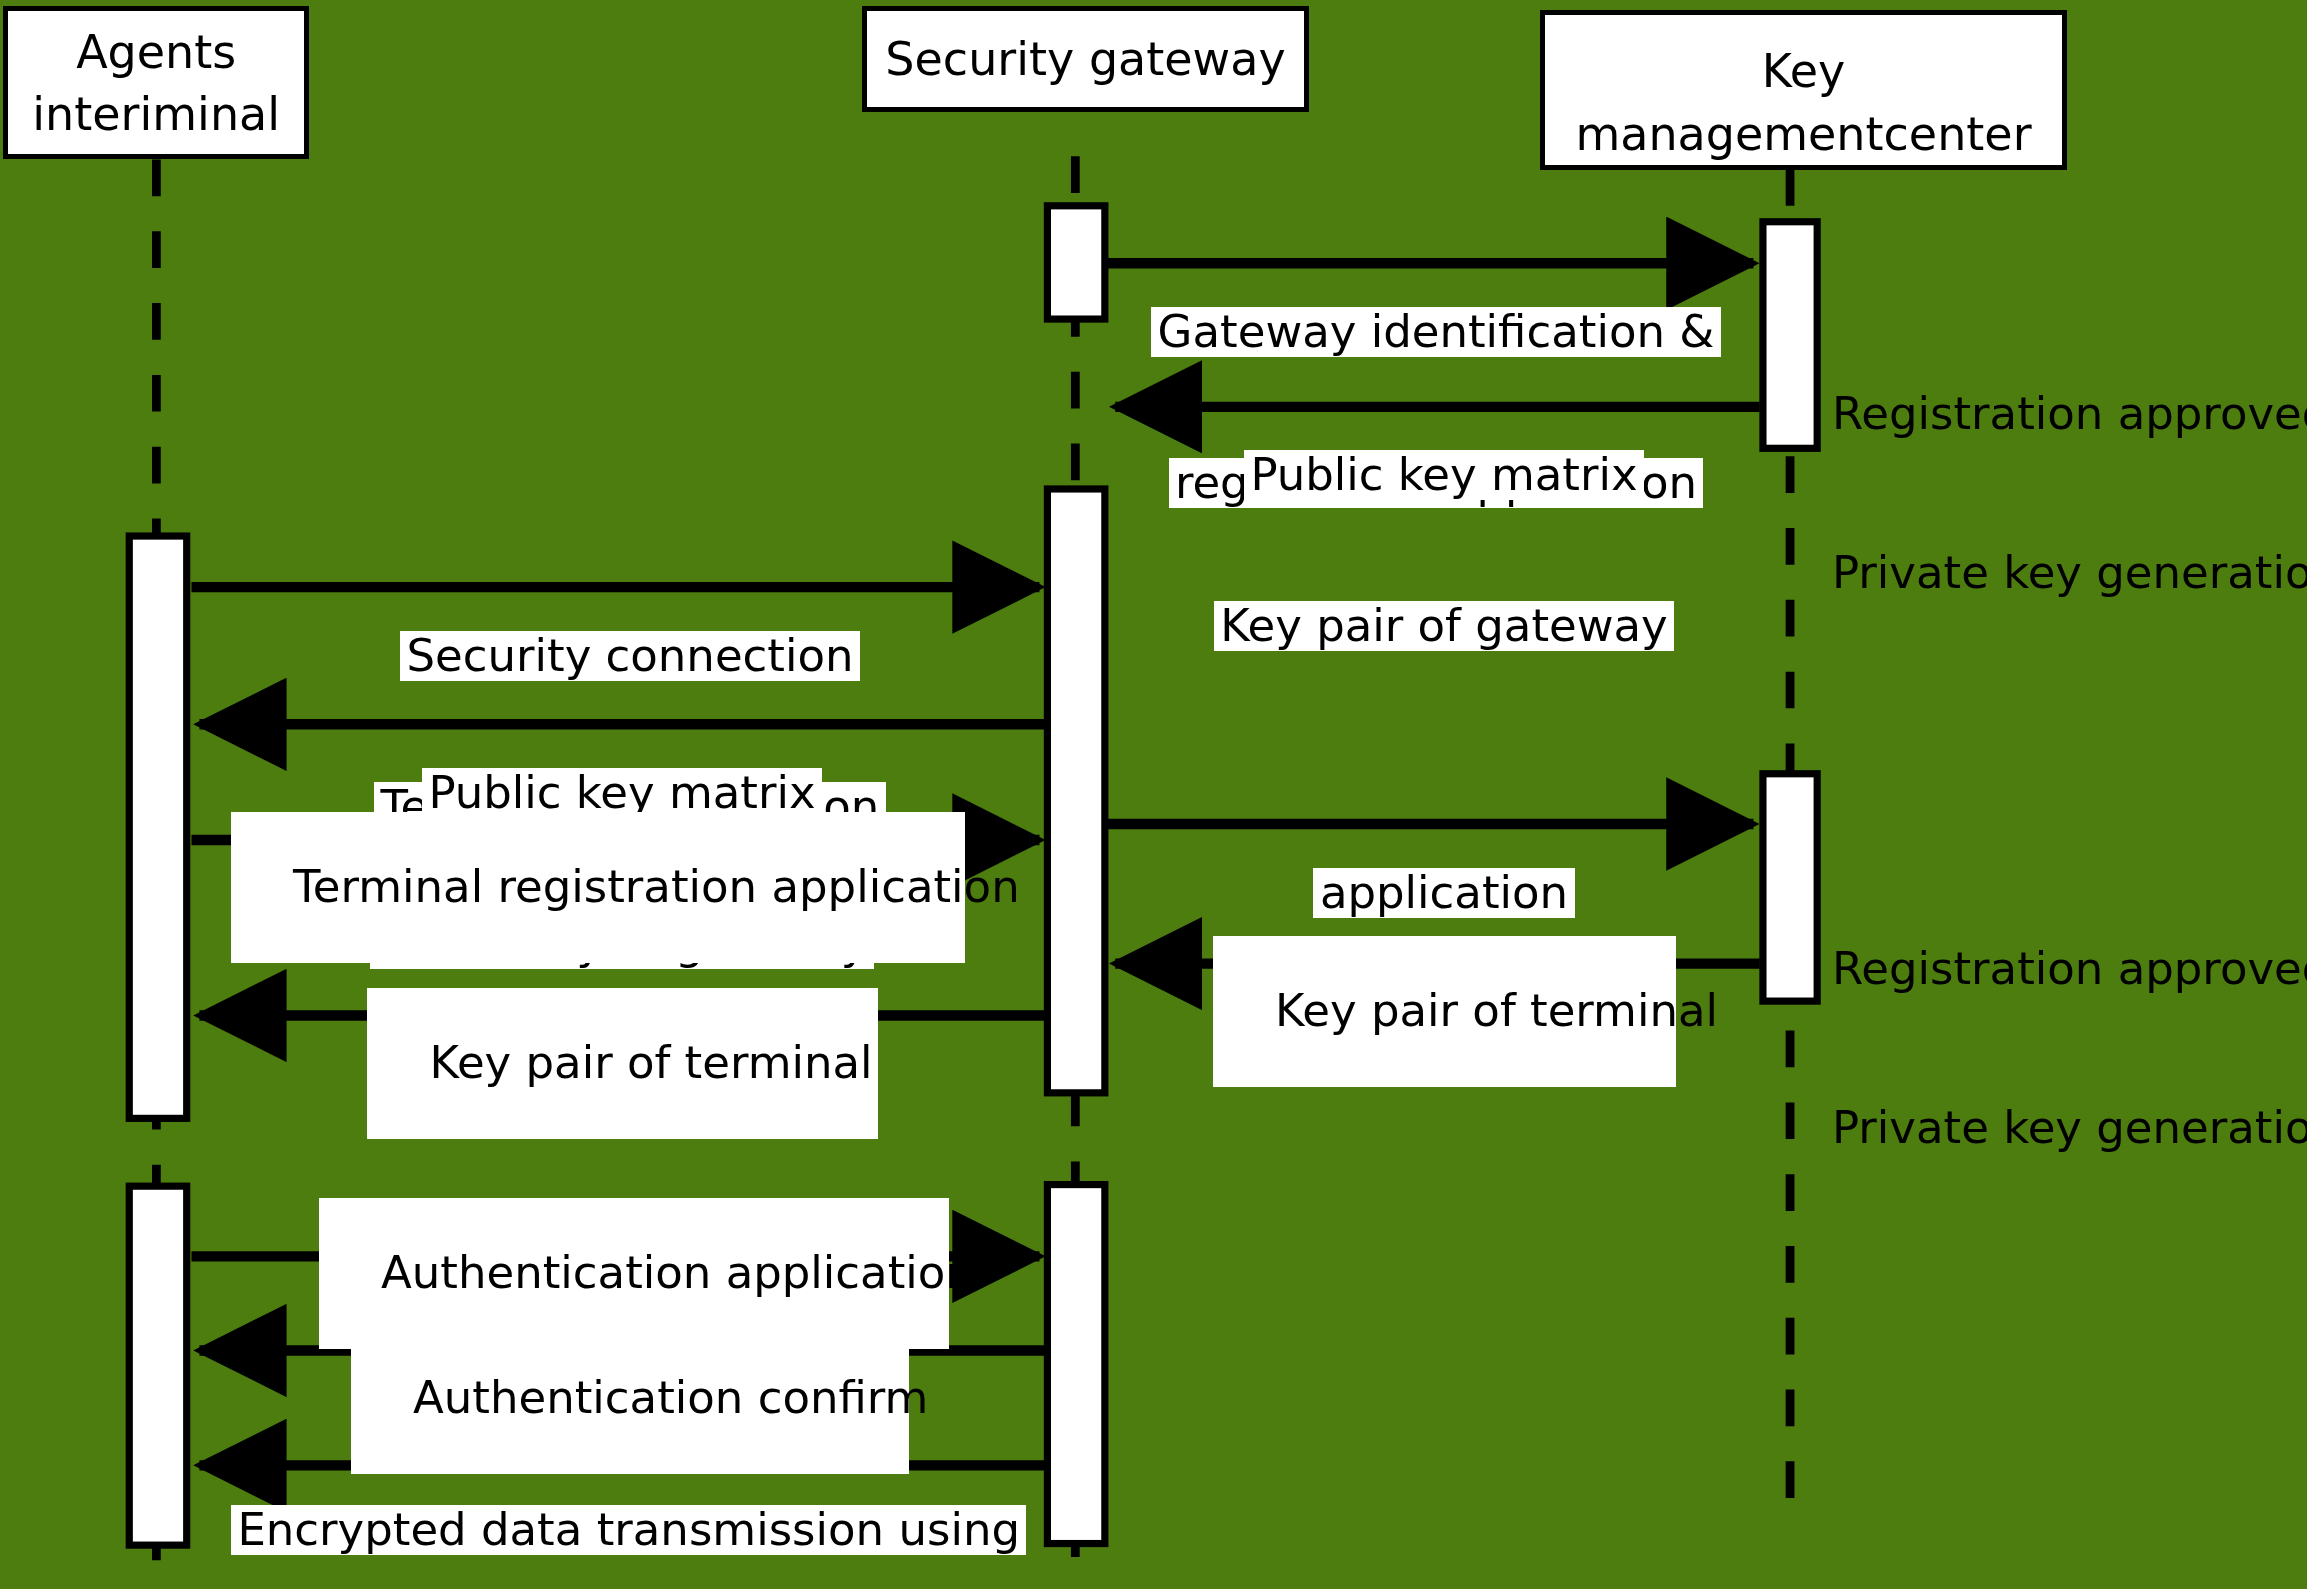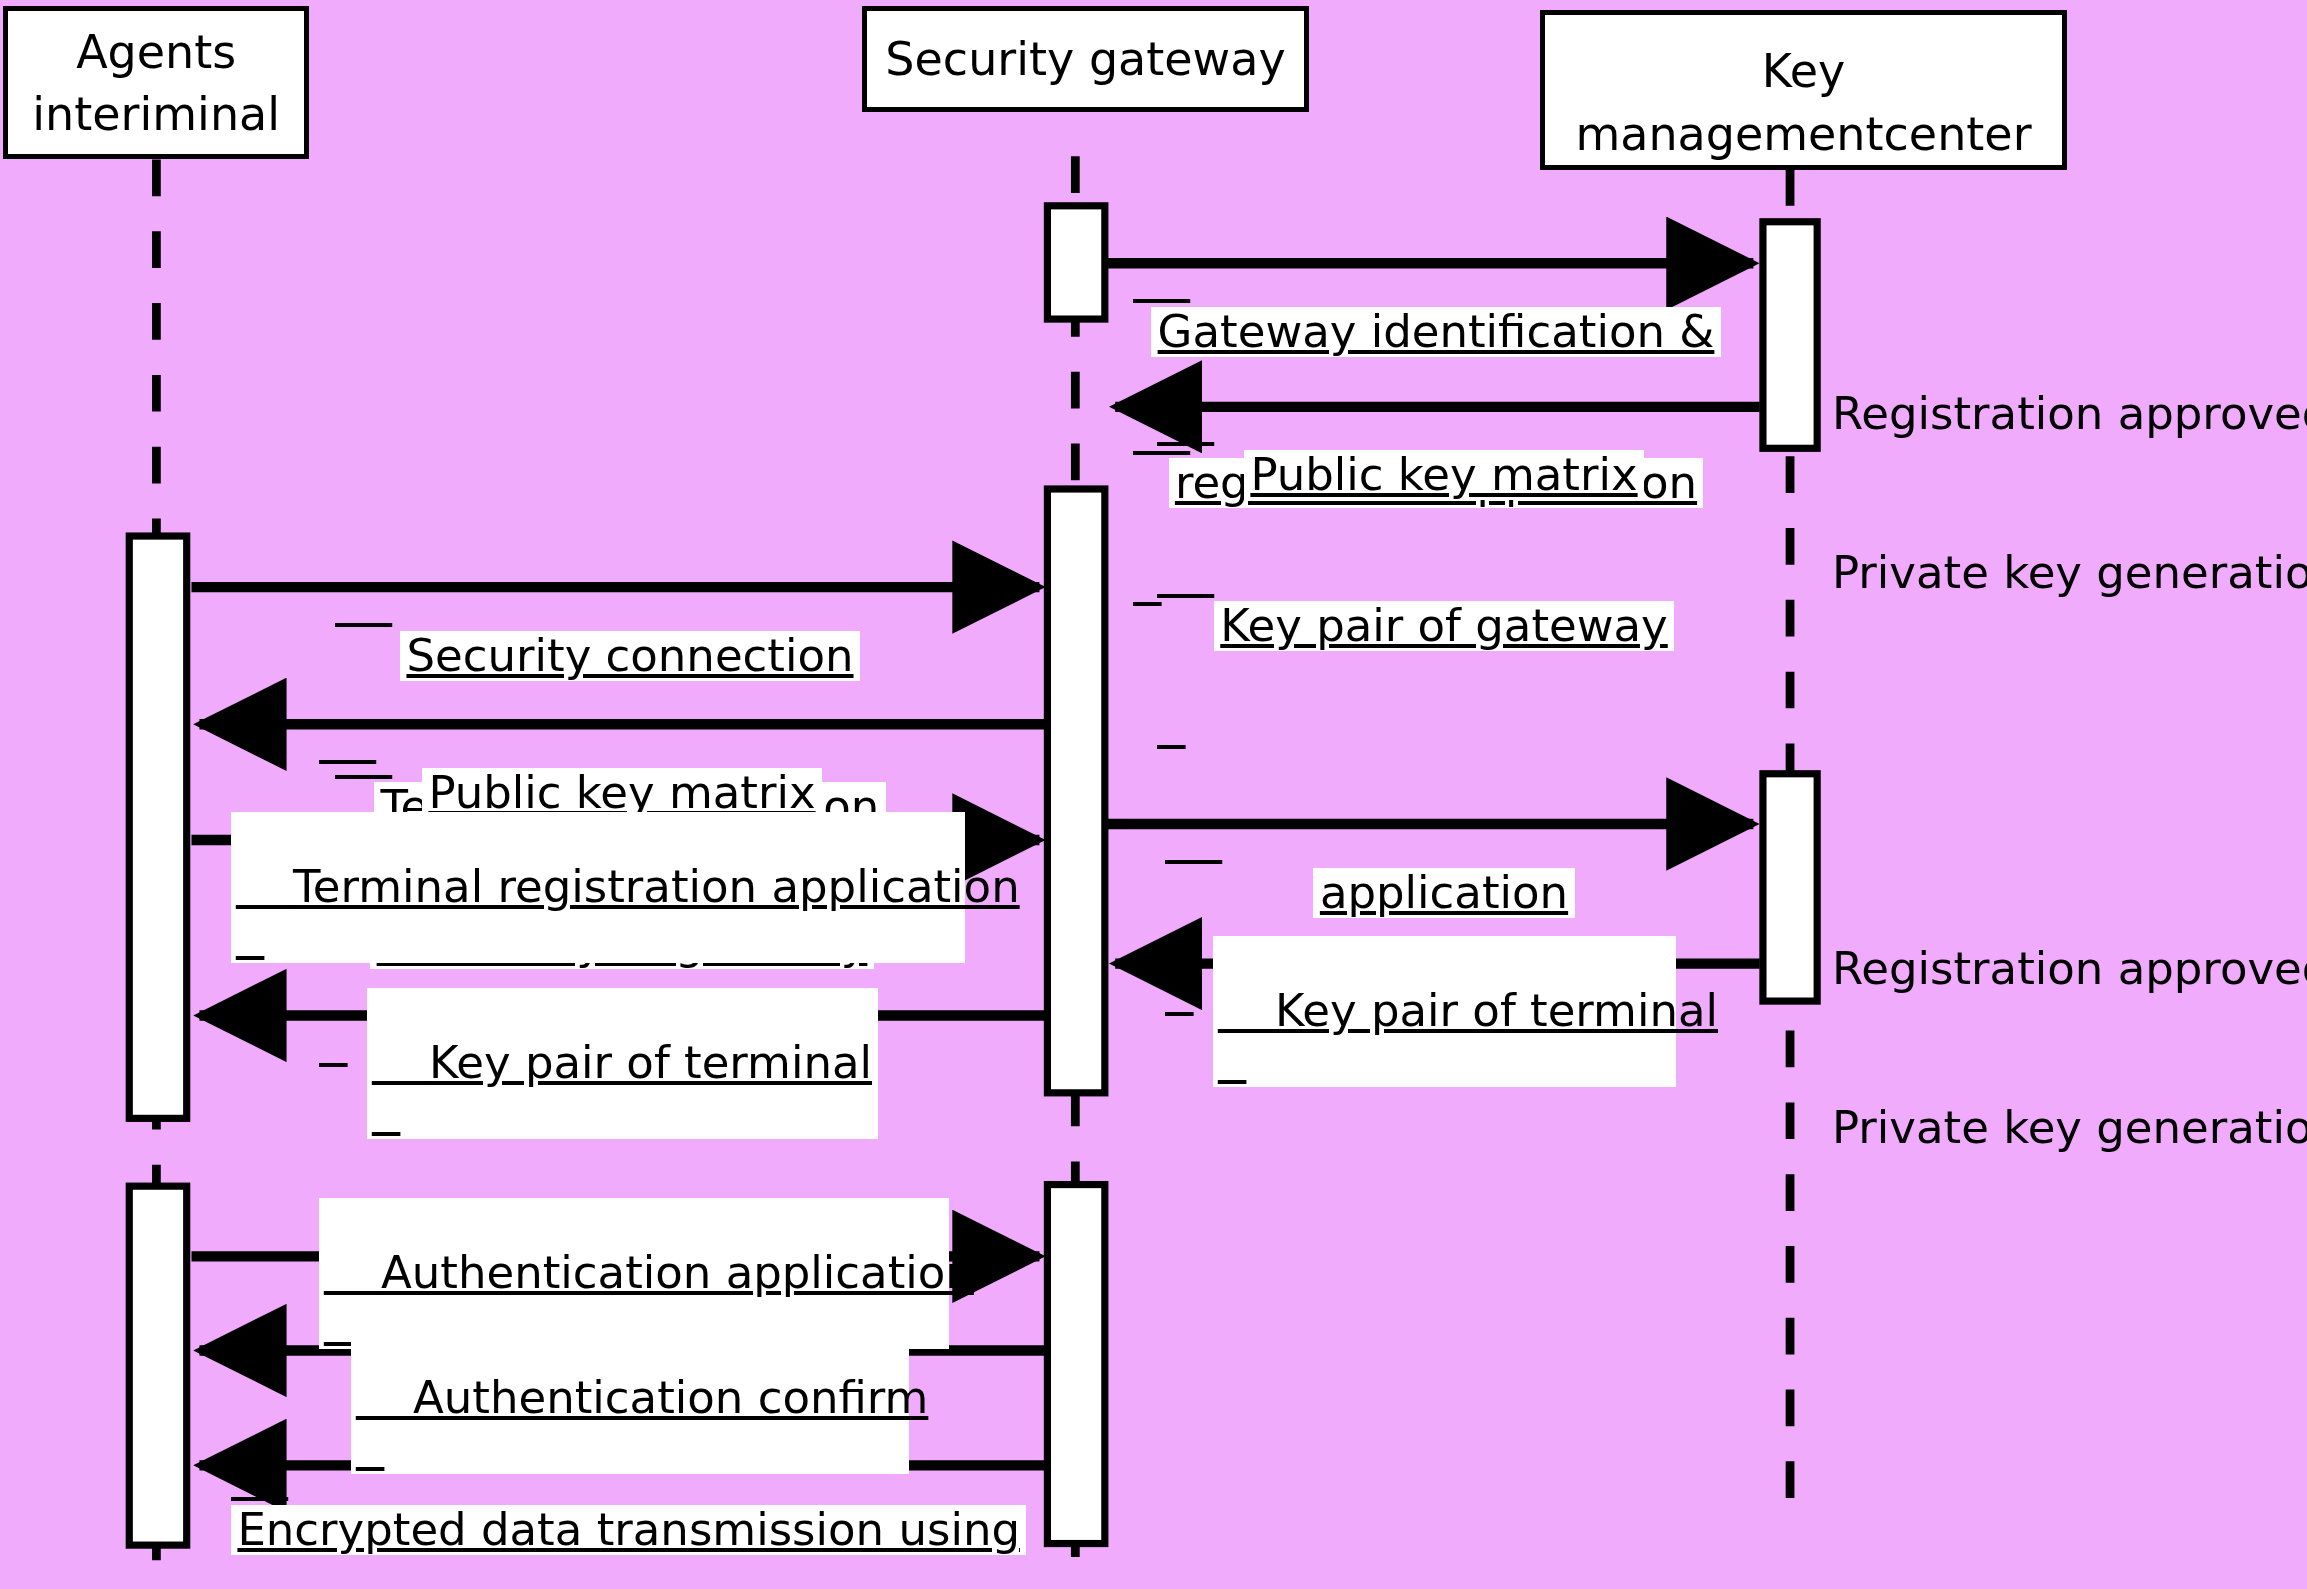--- a/index.html
+++ b/index.html
@@ -4,21 +4,21 @@
 <style>
   html, body {
     margin: 0;
     padding: 0;
     background: #ffffff;
   }
   #diagram-root {
     position: relative;
     width: 2307px;
     height: 1589px;
-    background: #f0abfc;
+    background: #4d7c0f;
     font-family: "DejaVu Sans", sans-serif;
     overflow: hidden;
   }
   svg.layer {
     position: absolute;
     top: 0;
     left: 0;
     width: 2307px;
     height: 1589px;
   }
@@ -34,26 +34,25 @@
     line-height: 1.35;
     color: #000000;
     font-size: 46px;
     font-family: "DejaVu Sans", sans-serif;
   }
   .msg-label {
     position: absolute;
     color: #000000;
     font-size: 45px;
     line-height: 1.12;
-    text-align: left;
+    text-align: center;
     white-space: pre;
     background: #ffffff;
     padding: 0 4.8px;
     box-sizing: border-box;
-    text-decoration: underline;
   }
   .msg-label.two-line {
     background: transparent;
     padding: 0;
   }
   .msg-label .ln {
     display: block;
     background: #ffffff;
     width: fit-content;
     margin: 0 auto;

